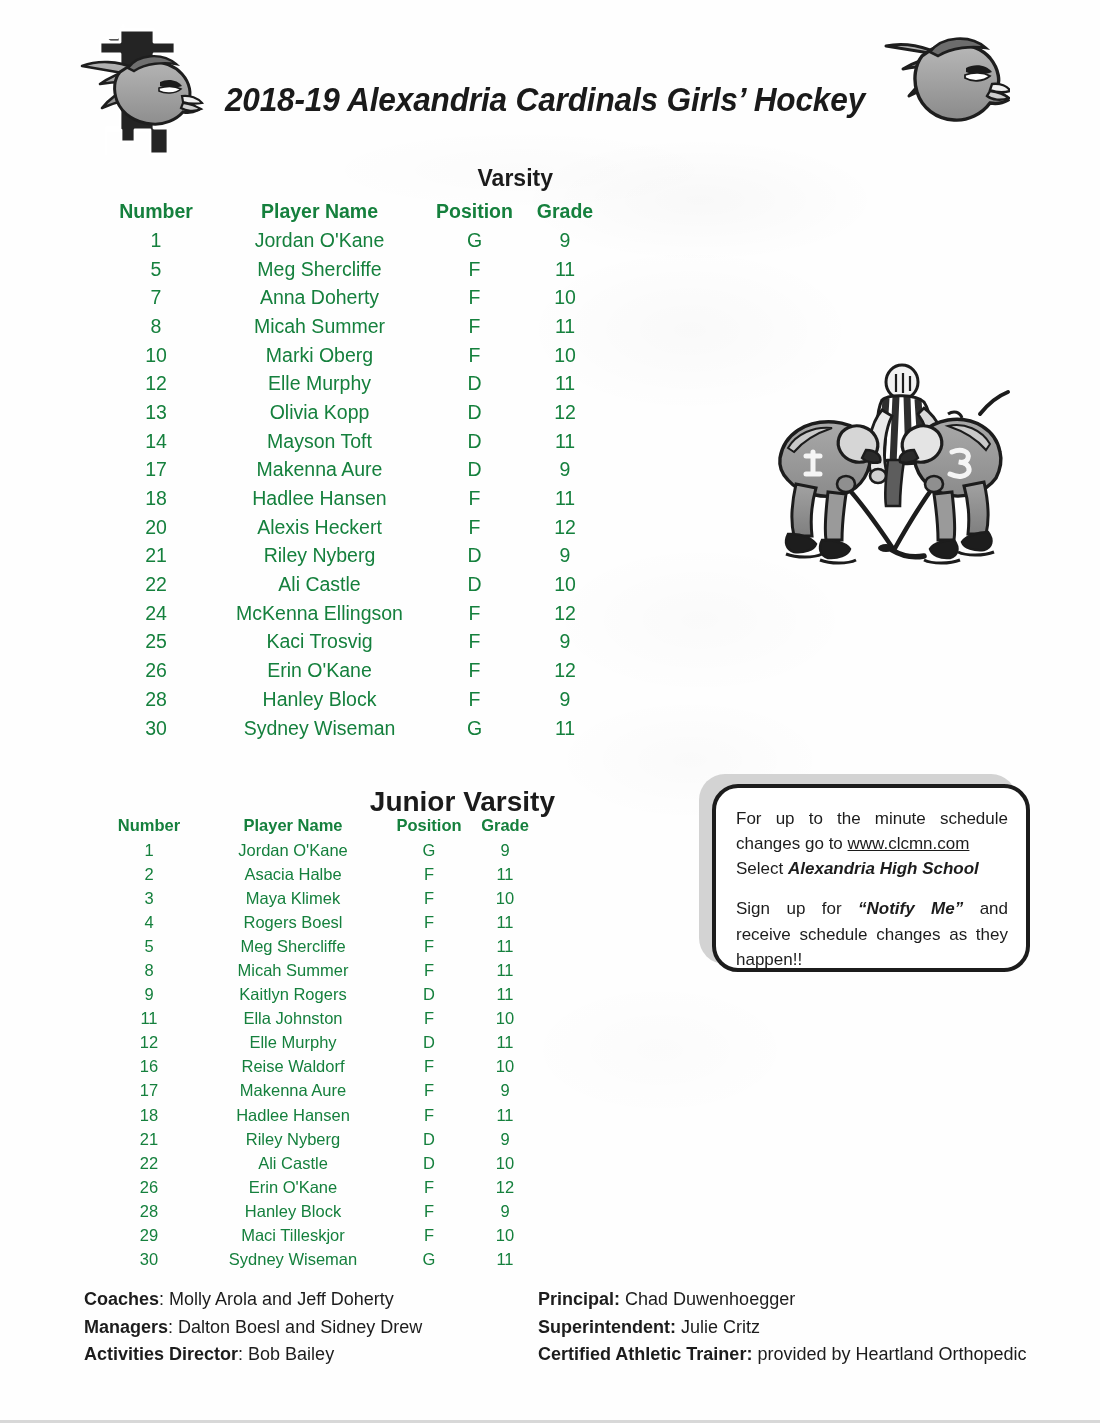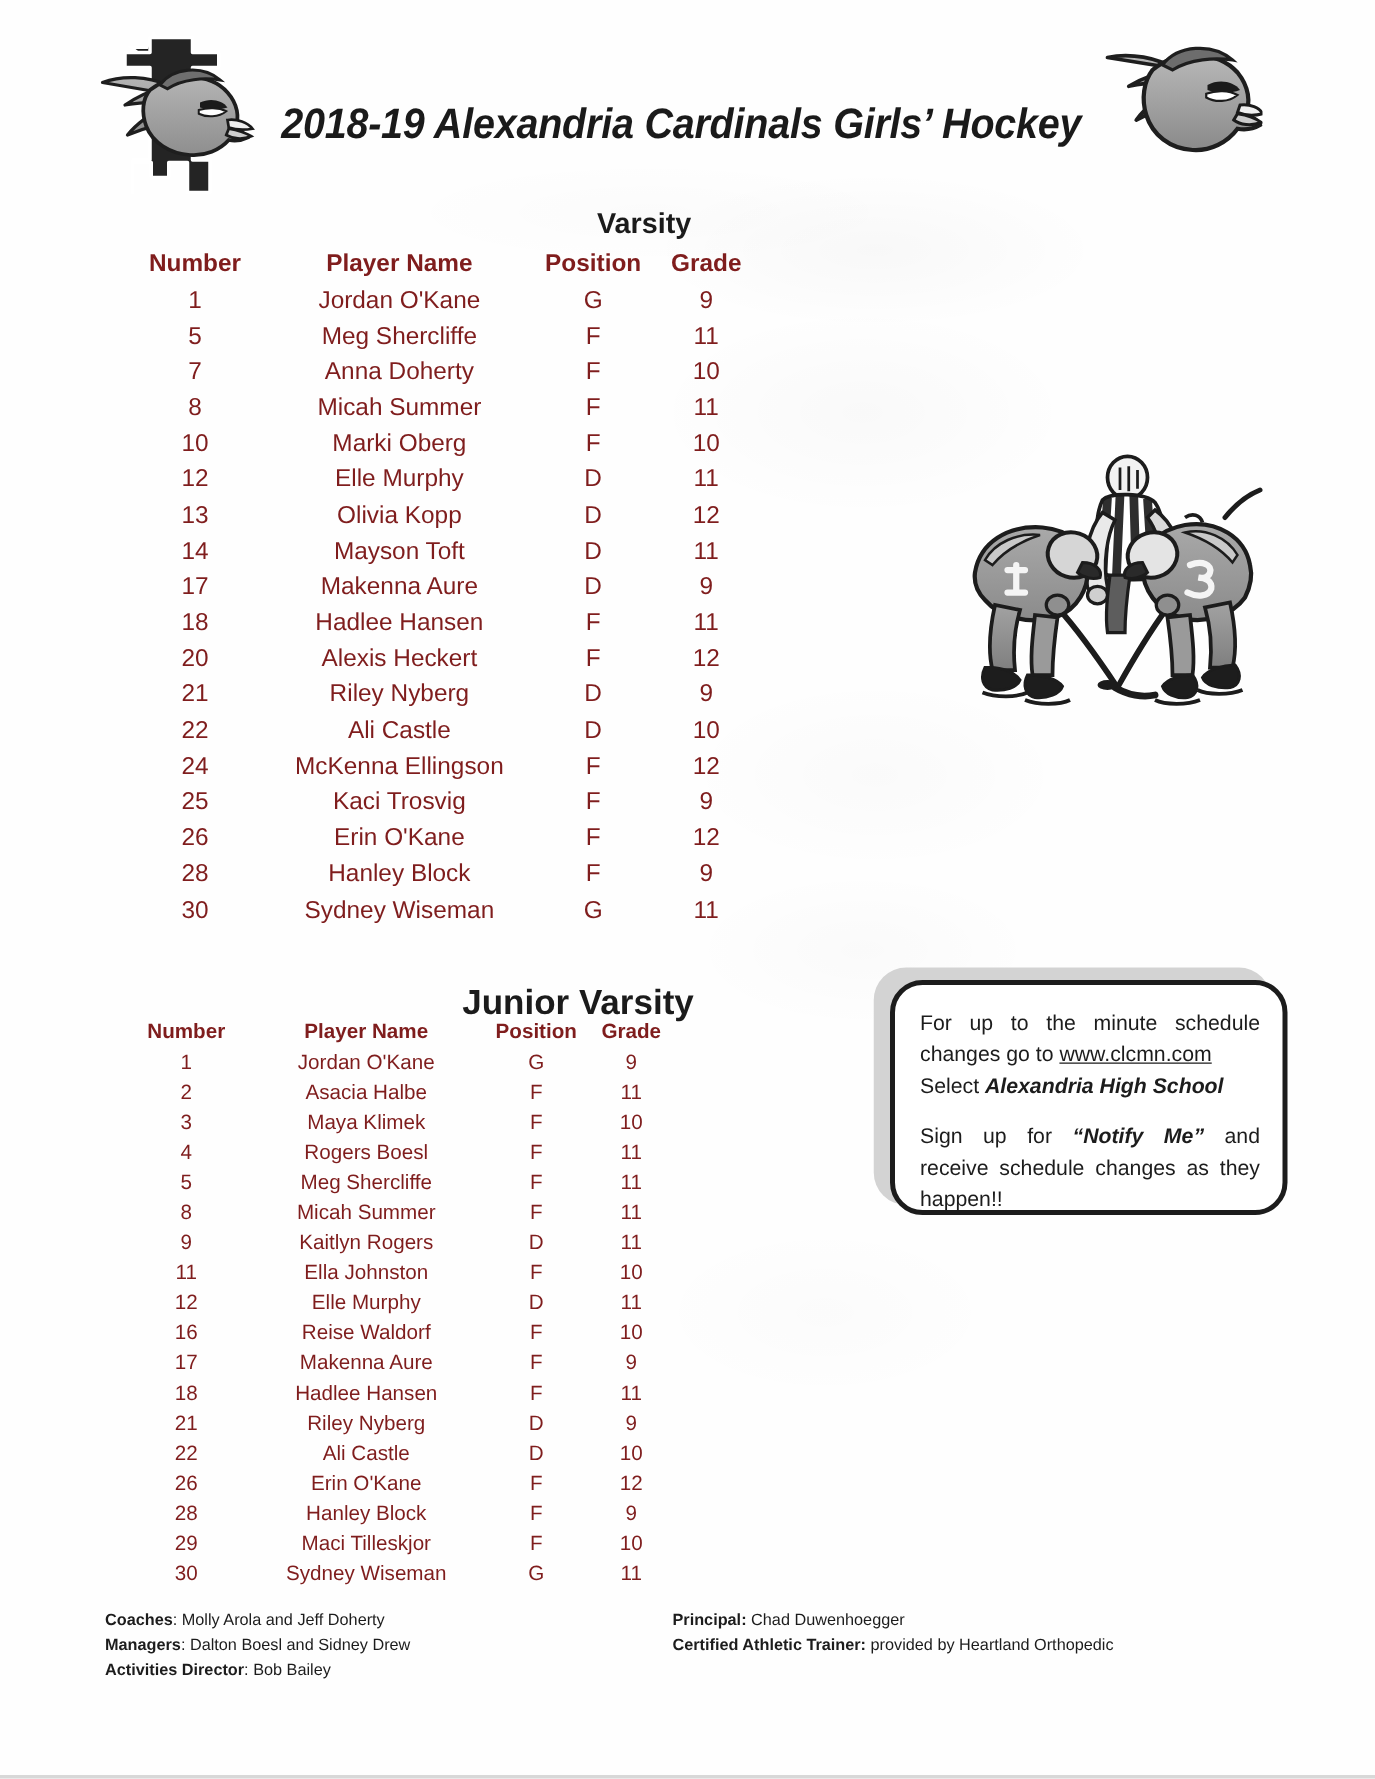--- a/index.html
+++ b/index.html
@@ -81,21 +81,21 @@
     font-size: 23px;
   }
   #jv-title {
     left: 255px; top: 786px; width: 300px;
     font-size: 28px;
   }
 
   table.roster {
     position: absolute;
     border-collapse: collapse;
-    color: #7f1d1d;
+    color: #15803d;
   }
   table.roster th, table.roster td {
     padding: 0;
     text-align: center;
     vertical-align: middle;
     white-space: nowrap;
   }
   table.roster th { font-weight: bold; }
 
   
@@ -149,21 +149,21 @@
     text-align: justify;
   }
   #notice-box p.second { margin-top: 15px; }
   .url-link { text-decoration: underline; }
   .emph { font-weight: bold; font-style: italic; }
 
   
   #footer-left  { position: absolute; left: 84px;  top: 1286px; width: 470px; }
   #footer-right { position: absolute; left: 538px; top: 1286px; width: 520px; }
   .staff-line {
-    font-size: 13px;
+    font-size: 18px;
     line-height: 1.53;
     color: #1c1c1c;
     white-space: nowrap;
   }
   .staff-label { font-weight: bold; }
 </style>
 </head>
 <body>
 
 <div id="page">
@@ -566,17 +566,18 @@
     <p class="second"><span>Sign up for </span><span class="emph">“Notify Me”</span><span> and receive schedule changes as they happen!!</span></p>
   </div>
 
   <div id="footer-left">
       <div class="staff-line"><span class="staff-label">Coaches</span><span>: </span><span>Molly Arola and Jeff Doherty</span></div>
       <div class="staff-line"><span class="staff-label">Managers</span><span>:  </span><span>Dalton Boesl and Sidney Drew</span></div>
       <div class="staff-line"><span class="staff-label">Activities Director</span><span>:  </span><span>Bob Bailey</span></div>
     </div>
   <div id="footer-right">
       <div class="staff-line"><span class="staff-label">Principal:</span><span>  </span><span>Chad Duwenhoegger</span></div>
+      <div class="staff-line"><span class="staff-label">Superintendent:</span><span>  </span><span>Julie Critz</span></div>
       <div class="staff-line"><span class="staff-label">Certified Athletic Trainer:</span><span>  </span><span>provided by Heartland Orthopedic</span></div>
     </div>
 
   <div id="scan-edge"></div>
 </div>
 
 </body></html>

